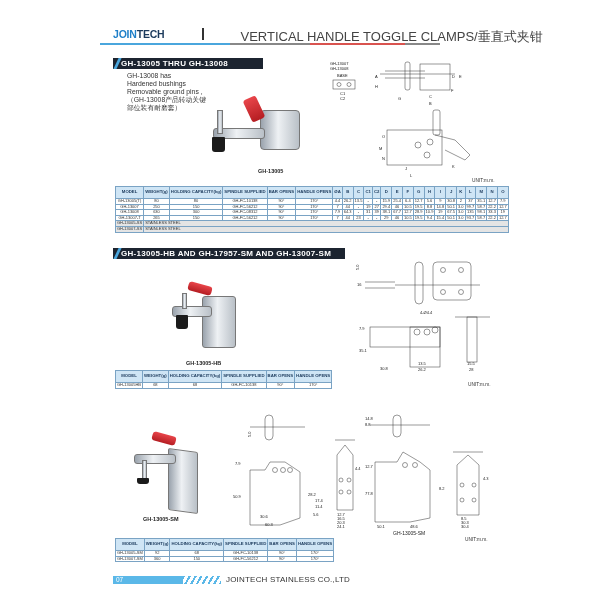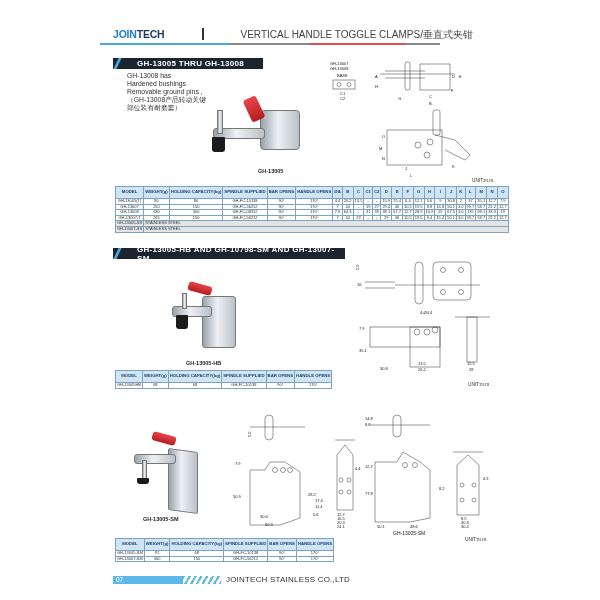--- a/index.html
+++ b/index.html
@@ -4,26 +4,26 @@
 <style>
   html,body{margin:0;padding:0;background:#fff;}
   body{width:600px;height:600px;position:relative;overflow:hidden;font-family:"Liberation Sans",sans-serif;color:#222;}
   .abs{position:absolute;}
   
   .hdr{left:113px;top:28px;height:14px;display:flex;font-size:10.5px;white-space:nowrap;gap:32px;}
   .brand{font-weight:bold;letter-spacing:-0.2px;}
   .brand .b1{color:#1e7fc8;}
   .brand .b2{color:#1c3a5c;}
   .hsep{width:2px;height:12px;background:#333;margin:0 5px;}
-  .htitle{color:#444;font-size:10px;}
+  .htitle{color:#444;font-size:13px;}
   .hline1{left:100px;top:43px;width:130px;height:2px;background:#4aa6dd;}
   .hline2{left:230px;top:43px;width:210px;height:2px;background:#888;}
   .hline3{left:310px;top:43px;width:95px;height:2px;background:#d9534f;}
   
-  .banner{height:11px;background:#1c2430;color:#fff;font-weight:bold;font-size:8px;display:flex;align-items:center;padding-left:24px;box-sizing:border-box;letter-spacing:0.3px;}
+  .banner{height:11px;background:#1c2430;color:#fff;font-weight:bold;font-size:8px;display:flex;align-items:center;padding-left:8px;box-sizing:border-box;letter-spacing:0.3px;}
   .banner:before{content:"";position:absolute;left:3px;top:0;width:3px;height:11px;background:#4aa6dd;transform:skewX(-25deg);}
   .note{font-size:6.8px;line-height:8px;color:#333;}
   
   table{border-collapse:collapse;position:absolute;font-size:4px;}
   th,td{border:0.5px solid #7aa3c4;text-align:center;padding:0 1px;white-space:nowrap;}
   th{background:#cfe5f5;color:#1c3a5c;font-weight:bold;font-size:4.3px;height:11px;line-height:4.6px;}
   td{height:4.6px;line-height:4.6px;color:#333;}
   tr.ss td{background:#e4e4e4;text-align:left;}
   .cap{font-size:5.5px;font-weight:bold;color:#222;}
   .unit{font-size:4.8px;color:#333;}
@@ -246,21 +246,21 @@
       <td colspan="22">STAINLESS STEEL</td>
     </tr>
     <tr class="ss">
       <td>GH-13007-SS</td>
       <td colspan="22">STAINLESS STEEL</td>
     </tr>
   </tbody>
 </table>
 
 <div class="abs banner" style="left:113px;top:248px;width:232px;">
-    <span>GH-13005-HB AND GH-10798-SM AND GH-13007-SM</span>
+    <span>GH-13005-HB AND GH-17957-SM AND GH-13007-SM</span>
   </div>
 
 <div class="clamp" style="left:170px;top:282px;width:70px;height:70px;">
   <div class="chrome" style="position:absolute;left:32px;top:14px;width:32px;height:50px;border-radius:3px;"></div>
   <div class="red" style="position:absolute;left:18px;top:2px;width:24px;height:9px;transform:rotate(15deg);"></div>
   <div class="chrome" style="position:absolute;left:2px;top:24px;width:38px;height:9px;border-radius:3px;"></div>
   <div class="chrome" style="position:absolute;left:12px;top:11px;width:3px;height:14px;"></div>
   <div class="rubber" style="position:absolute;left:6px;top:33px;width:12px;height:14px;"></div>
 </div>
 <div class="abs cap" style="left:186px;top:360px;">GH-13005-HB</div>

